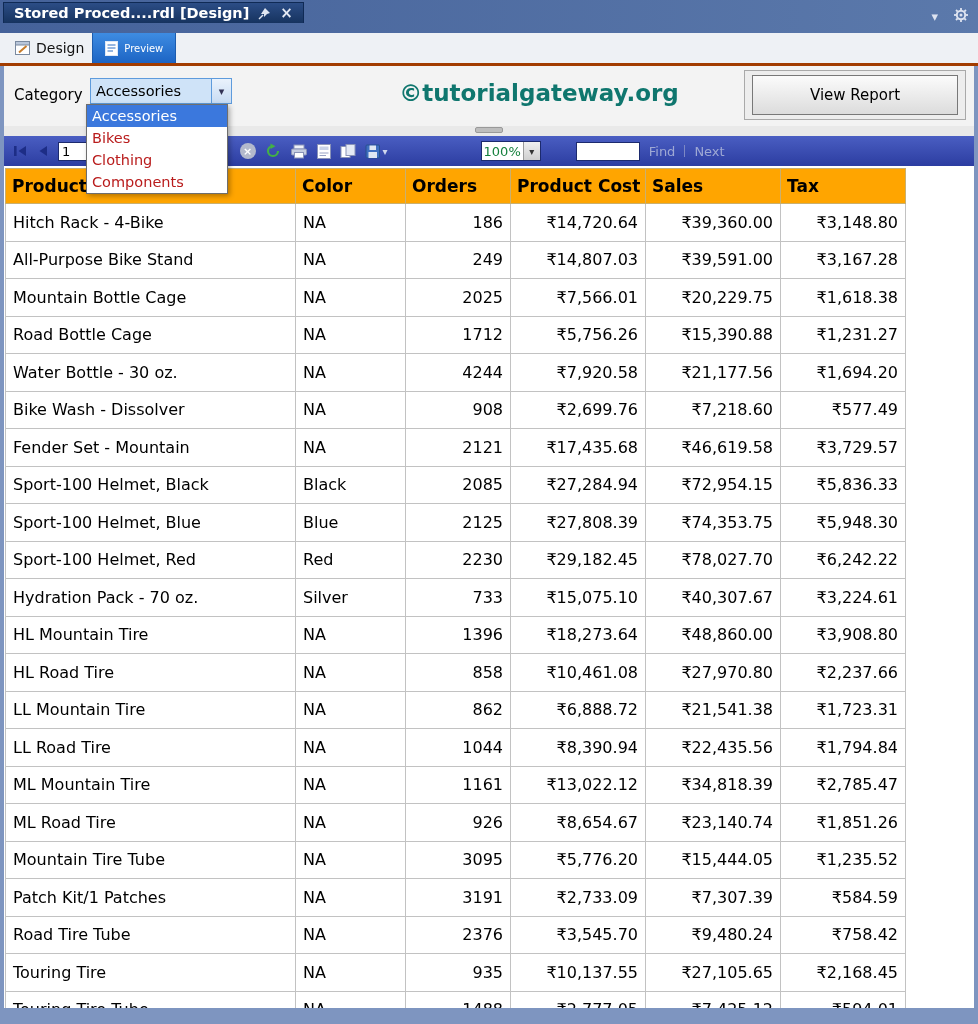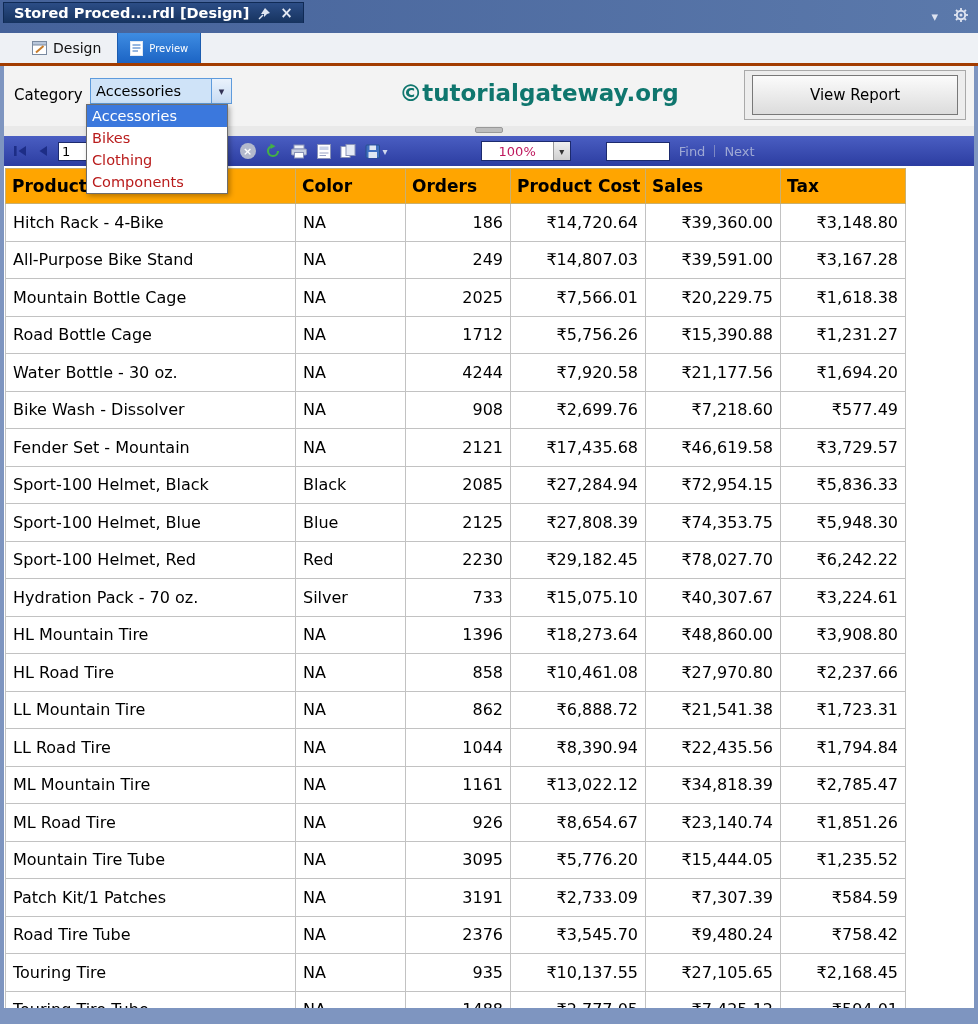--- a/index.html
+++ b/index.html
@@ -13,21 +13,21 @@
   .doc-tab{position:absolute;left:3px;top:2px;height:21px;display:flex;align-items:center;
     gap:9px;padding:0 10px;background:linear-gradient(#2c4d86,#16335f);
     border:1px solid #0f2a55;border-bottom:none;box-sizing:border-box;}
   .doc-tab-title{color:#fff;font-weight:bold;font-size:14.5px;white-space:nowrap;}
   .close-icon{color:#e4e9f4;font-size:15px;font-weight:bold;cursor:pointer;line-height:1;}
   .strip-right{position:absolute;right:10px;top:0;height:33px;display:flex;align-items:center;
     gap:16px;color:#dde3f0;font-size:13px;}
 
   
   .view-row{position:absolute;top:33px;left:0;right:0;height:30px;background:#eef1f5;
-    border-bottom:3px solid #a23c00;display:flex;align-items:stretch;padding-left:24px;gap:8px;}
+    border-bottom:3px solid #a23c00;display:flex;align-items:stretch;padding-left:7px;gap:0;}
   .design-tab{display:flex;align-items:center;gap:6px;font-size:14px;color:#111;padding:0 8px;}
   .preview-tab{display:flex;align-items:center;gap:6px;font-size:10px;color:#fff;
     background:linear-gradient(#3e8ce2,#1c64c4);padding:0 12px;
     border-left:1px solid #1c5cae;border-right:1px solid #1c5cae;}
 
   
   .param-bar{position:absolute;top:66px;left:4px;right:4px;height:60px;background:#f3f3f3;
     border-bottom:6px solid #be185d;}
   .param-label{position:absolute;left:10px;top:20px;font-size:15px;color:#000;}
   .combo{position:absolute;left:86px;top:12px;width:142px;height:26px;background:#cfe3f8;
@@ -56,21 +56,21 @@
   .tb-divider{width:1px;height:18px;background:#5e6ec9;}
   .page-input{width:58px;height:19px;border:1px solid #1c2a6e;font-size:13px;padding:0 3px;
     background:#fff;font-family:inherit;box-sizing:border-box;}
   .of-label{font-size:13px;color:#c6cdea;}
   .stop-circle{width:16px;height:16px;border-radius:50%;background:#b3b9cc;color:#fff;
     font-size:11px;display:flex;align-items:center;justify-content:center;font-weight:bold;cursor:pointer;}
   .ml10{margin-left:10px;}
   .export-caret{font-size:10px;color:#cfd6ee;margin-left:2px;}
   .zoom-combo{margin-left:84px;display:flex;height:20px;background:#fff;border:1px solid #1c2a6e;
     box-sizing:border-box;cursor:pointer;}
-  .zoom-value{padding:0 17px;font-size:13px;display:flex;align-items:center;color:#be185d;}
+  .zoom-value{padding:0 2px;font-size:13px;display:flex;align-items:center;color:#15803d;}
   .zoom-btn{width:16px;background:linear-gradient(#f0f0f0,#cfcfcf);border-left:1px solid #9a9a9a;
     font-size:10px;display:flex;align-items:center;justify-content:center;color:#333;}
   .find-input{margin-left:26px;width:64px;height:19px;border:1px solid #1c2a6e;background:#fff;
     box-sizing:border-box;font-family:inherit;}
   .find-label,.next-label{font-size:13px;color:#9ea8d4;cursor:pointer;}
   .fn-sep{width:1px;height:12px;background:#7d88c4;}
 
   
   .canvas{position:absolute;top:166px;left:4px;right:4px;bottom:16px;background:#fff;
     padding:2px 0 0 1px;box-sizing:border-box;overflow:hidden;}

